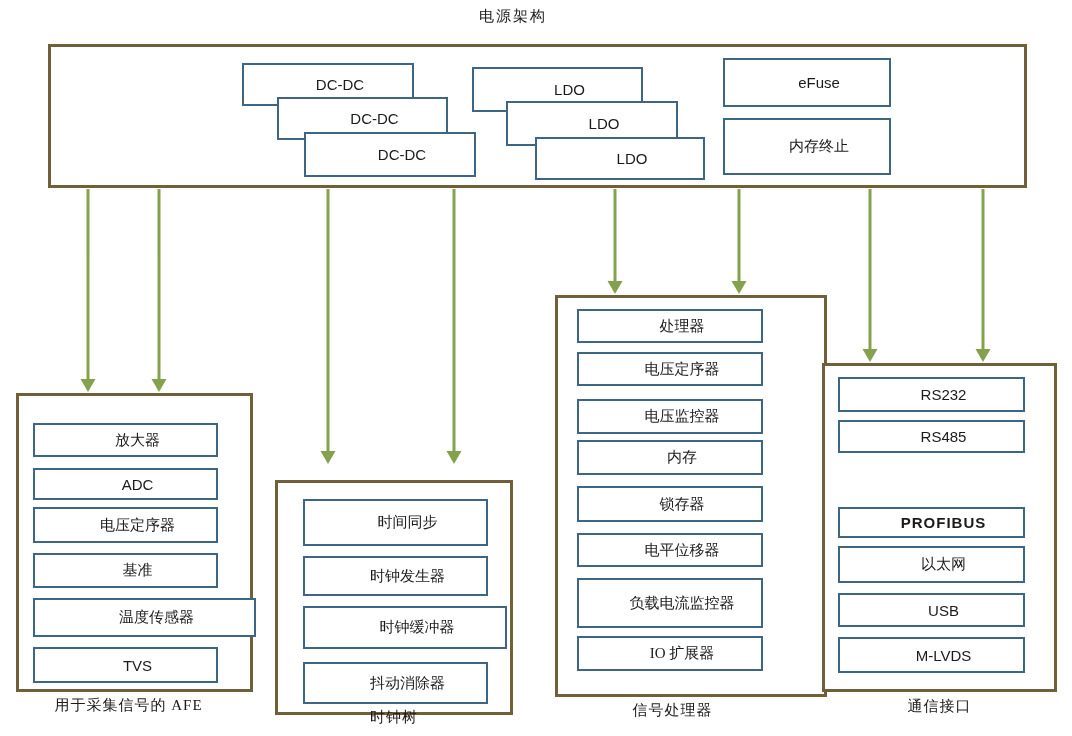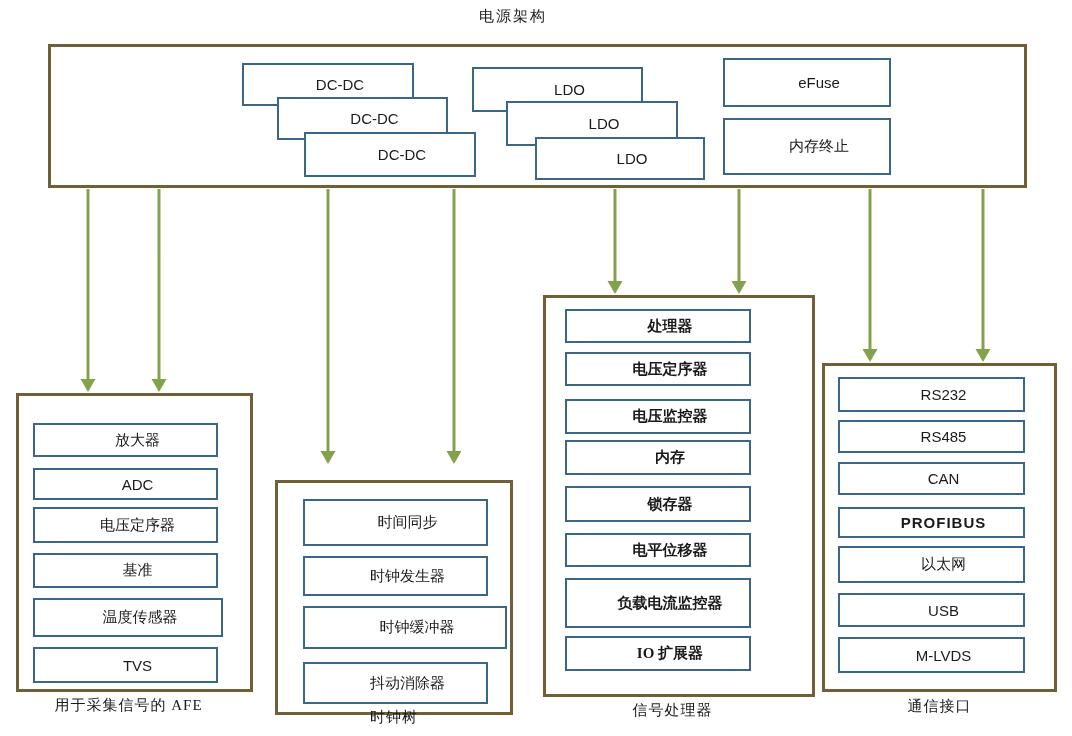--- a/index.html
+++ b/index.html
@@ -109,49 +109,48 @@
       <line x1="983" y1="189" x2="983" y2="350" stroke="var(--arrow)" stroke-width="3"></line>
       <polygon points="975.5,349 990.5,349 983,362" fill="var(--arrow)"></polygon>
     </g>
   </svg>
 
   <div class="group" style="left:16px;top:393px;width:237px;height:299px;">
     <div class="unit" style="left:14px;top:27px;width:185px;height:34px;">放大器</div>
     <div class="unit latin" style="left:14px;top:72px;width:185px;height:32px;">ADC</div>
     <div class="unit" style="left:14px;top:111px;width:185px;height:36px;">电压定序器</div>
     <div class="unit" style="left:14px;top:157px;width:185px;height:35px;">基准</div>
-    <div class="unit" style="left:14px;top:202px;width:190px;height:39px;font-family:Liberation Mono, monospace;">温度传感器</div>
+    <div class="unit" style="left:14px;top:202px;width:223px;height:39px;font-family:Liberation Mono, monospace;">温度传感器</div>
     <div class="unit latin" style="left:14px;top:251px;width:185px;height:36px;">TVS</div>
   </div>
   <div class="group-label" style="left:10px;top:696px;width:237px;">用于采集信号的 AFE</div>
 
   <div class="group" style="left:275px;top:480px;width:238px;height:235px;">
     <div class="unit" style="left:25px;top:16px;width:185px;height:47px;">时间同步</div>
     <div class="unit" style="left:25px;top:73px;width:185px;height:40px;">时钟发生器</div>
     <div class="unit" style="left:25px;top:123px;width:204px;height:43px;">时钟缓冲器</div>
     <div class="unit" style="left:25px;top:179px;width:185px;height:42px;">抖动消除器</div>
   </div>
   <div class="group-label" style="left:275px;top:708px;width:238px;">时钟树</div>
 
-  <div class="group" style="left:543px;top:295px;width:272px;height:402px;font-weight:bold;">
+  <div class="group" style="left:555px;top:295px;width:272px;height:402px;">
     <div class="unit" style="left:19px;top:11px;width:186px;height:34px;">处理器</div>
     <div class="unit" style="left:19px;top:54px;width:186px;height:34px;">电压定序器</div>
     <div class="unit" style="left:19px;top:101px;width:186px;height:35px;">电压监控器</div>
     <div class="unit" style="left:19px;top:142px;width:186px;height:35px;">内存</div>
     <div class="unit" style="left:19px;top:188px;width:186px;height:36px;">锁存器</div>
     <div class="unit" style="left:19px;top:235px;width:186px;height:34px;">电平位移器</div>
     <div class="unit" style="left:19px;top:280px;width:186px;height:50px;">负载电流监控器</div>
     <div class="unit" style="left:19px;top:338px;width:186px;height:35px;">IO 扩展器</div>
   </div>
   <div class="group-label" style="left:555px;top:701px;width:235px;">信号处理器</div>
 
   <div class="group" style="left:822px;top:363px;width:235px;height:329px;">
     <div class="unit latin" style="left:13px;top:11px;width:187px;height:35px;">RS232</div>
     <div class="unit latin" style="left:13px;top:54px;width:187px;height:33px;">RS485</div>
-    <div class="unit latin" style="left:13px;top:96px;width:187px;height:33px;">CAN</div>
     <div class="unit latin strong" style="left:13px;top:141px;width:187px;height:31px;">PROFIBUS</div>
     <div class="unit" style="left:13px;top:180px;width:187px;height:37px;">以太网</div>
     <div class="unit latin" style="left:13px;top:227px;width:187px;height:34px;">USB</div>
     <div class="unit latin" style="left:13px;top:271px;width:187px;height:36px;">M-LVDS</div>
   </div>
   <div class="group-label" style="left:822px;top:697px;width:235px;">通信接口</div>
 
 </div>
 
 </body></html>

